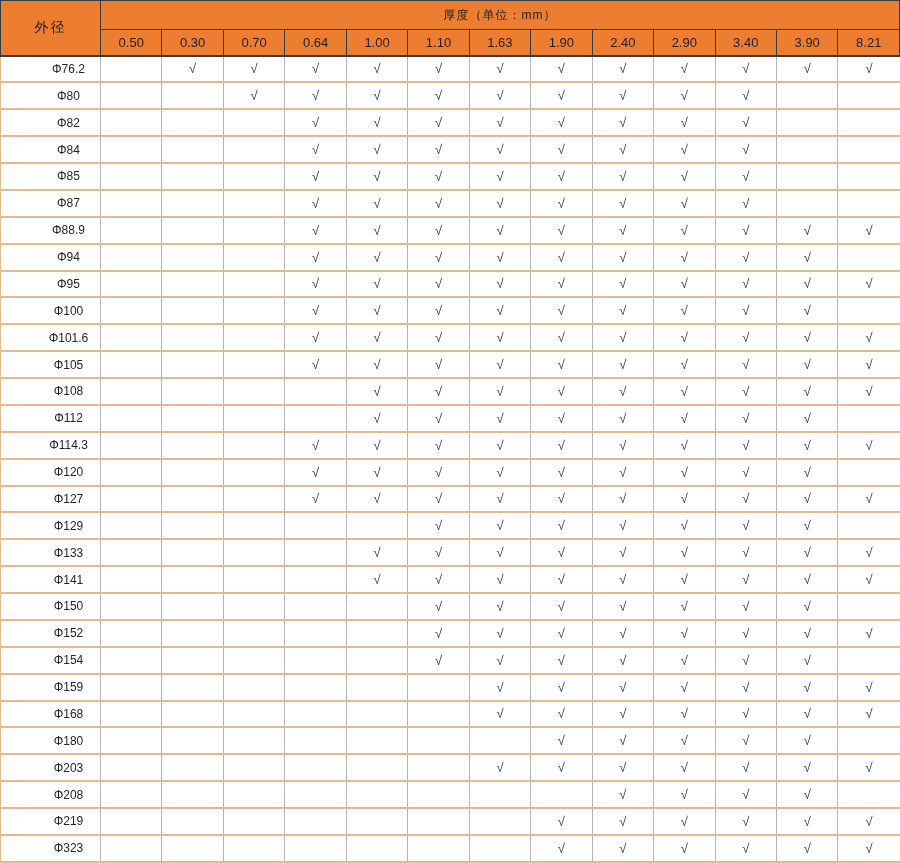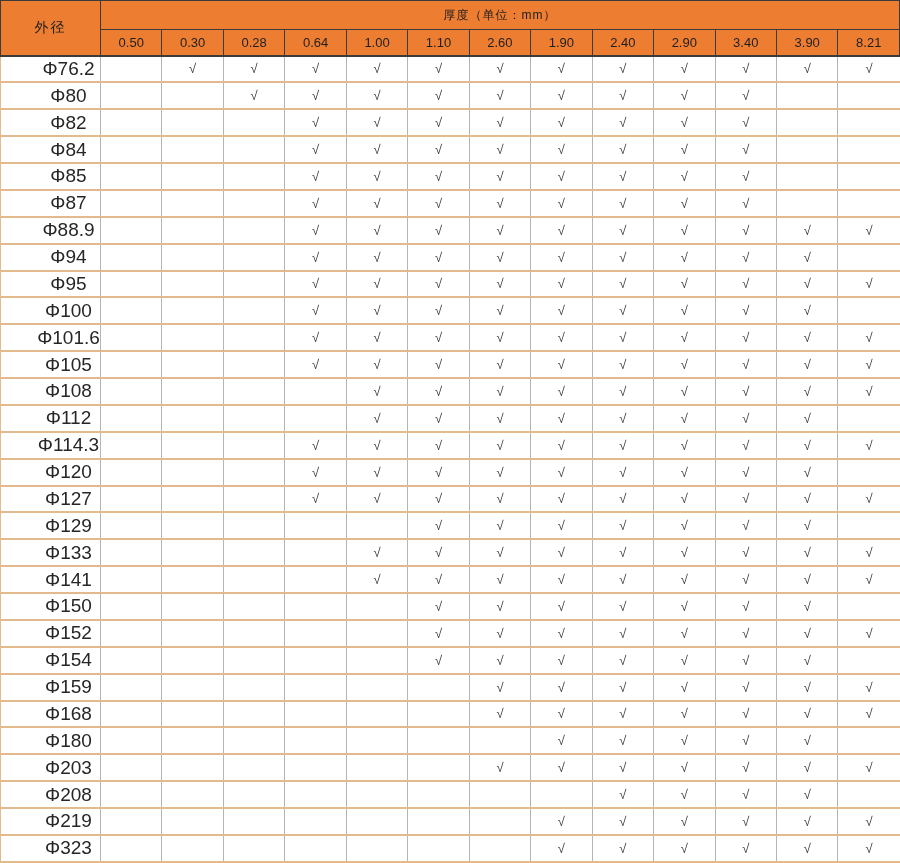--- a/index.html
+++ b/index.html
@@ -43,21 +43,21 @@
     text-align:center;
     vertical-align:middle;
     border-top:2px solid var(--row-border);
     border-bottom:2px solid var(--row-border);
     border-left:1px solid var(--column-border);
     border-right:1px solid var(--column-border);
     background:var(--body-bg);
     font-weight:normal;
   }
   tbody th.dia{
-    font-size:19px;
+    font-size:12px;
     color:var(--label-text);
     border-left:1px solid var(--row-border);
     padding-left:36px;
   }
   tbody td{
     font-size:13px;
     color:var(--check-color);
   }
   tbody td:last-child{border-right:none;}
   tbody tr:first-child th,tbody tr:first-child td{border-top:none;}
@@ -70,25 +70,25 @@
     <col class="dia-col">
   </colgroup>
   <thead>
     <tr class="group-row">
       <th class="corner" rowspan="2">外径</th>
       <th class="group" id="group-th" colspan="13">厚度（单位：mm）</th>
     </tr>
     <tr class="vals-row" id="thickness-row">
         <th class="thick">0.50</th>
         <th class="thick">0.30</th>
-        <th class="thick">0.28</th>
+        <th class="thick">0.70</th>
         <th class="thick">0.64</th>
         <th class="thick">1.00</th>
         <th class="thick">1.10</th>
-        <th class="thick">2.60</th>
+        <th class="thick">1.63</th>
         <th class="thick">1.90</th>
         <th class="thick">2.40</th>
         <th class="thick">2.90</th>
         <th class="thick">3.40</th>
         <th class="thick">3.90</th>
         <th class="thick">8.21</th>
       </tr>
   </thead>
   <tbody id="spec-body">
       <tr>

